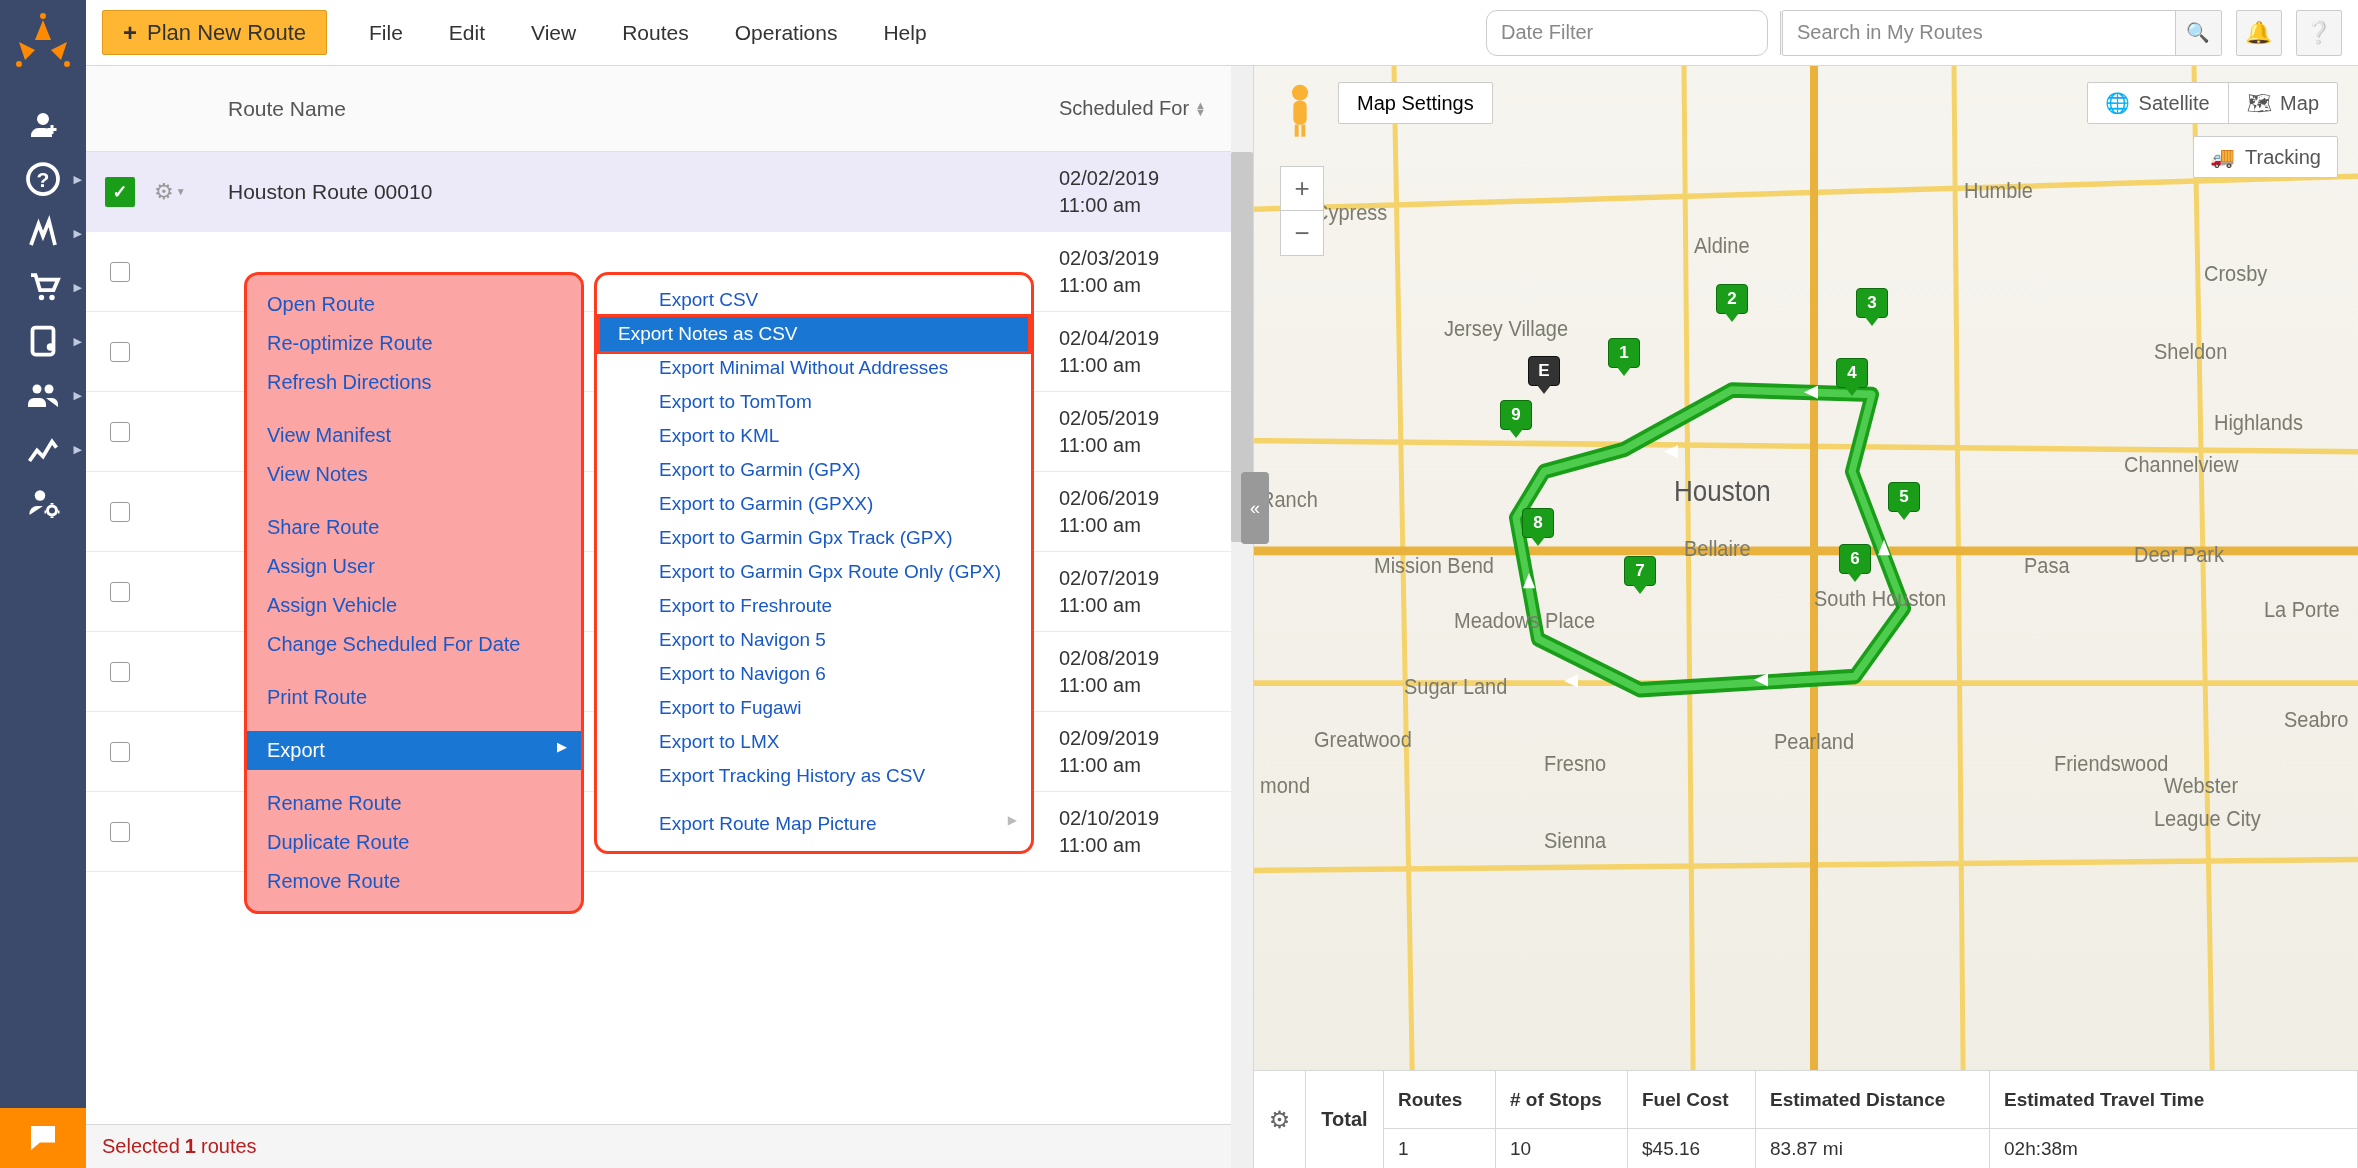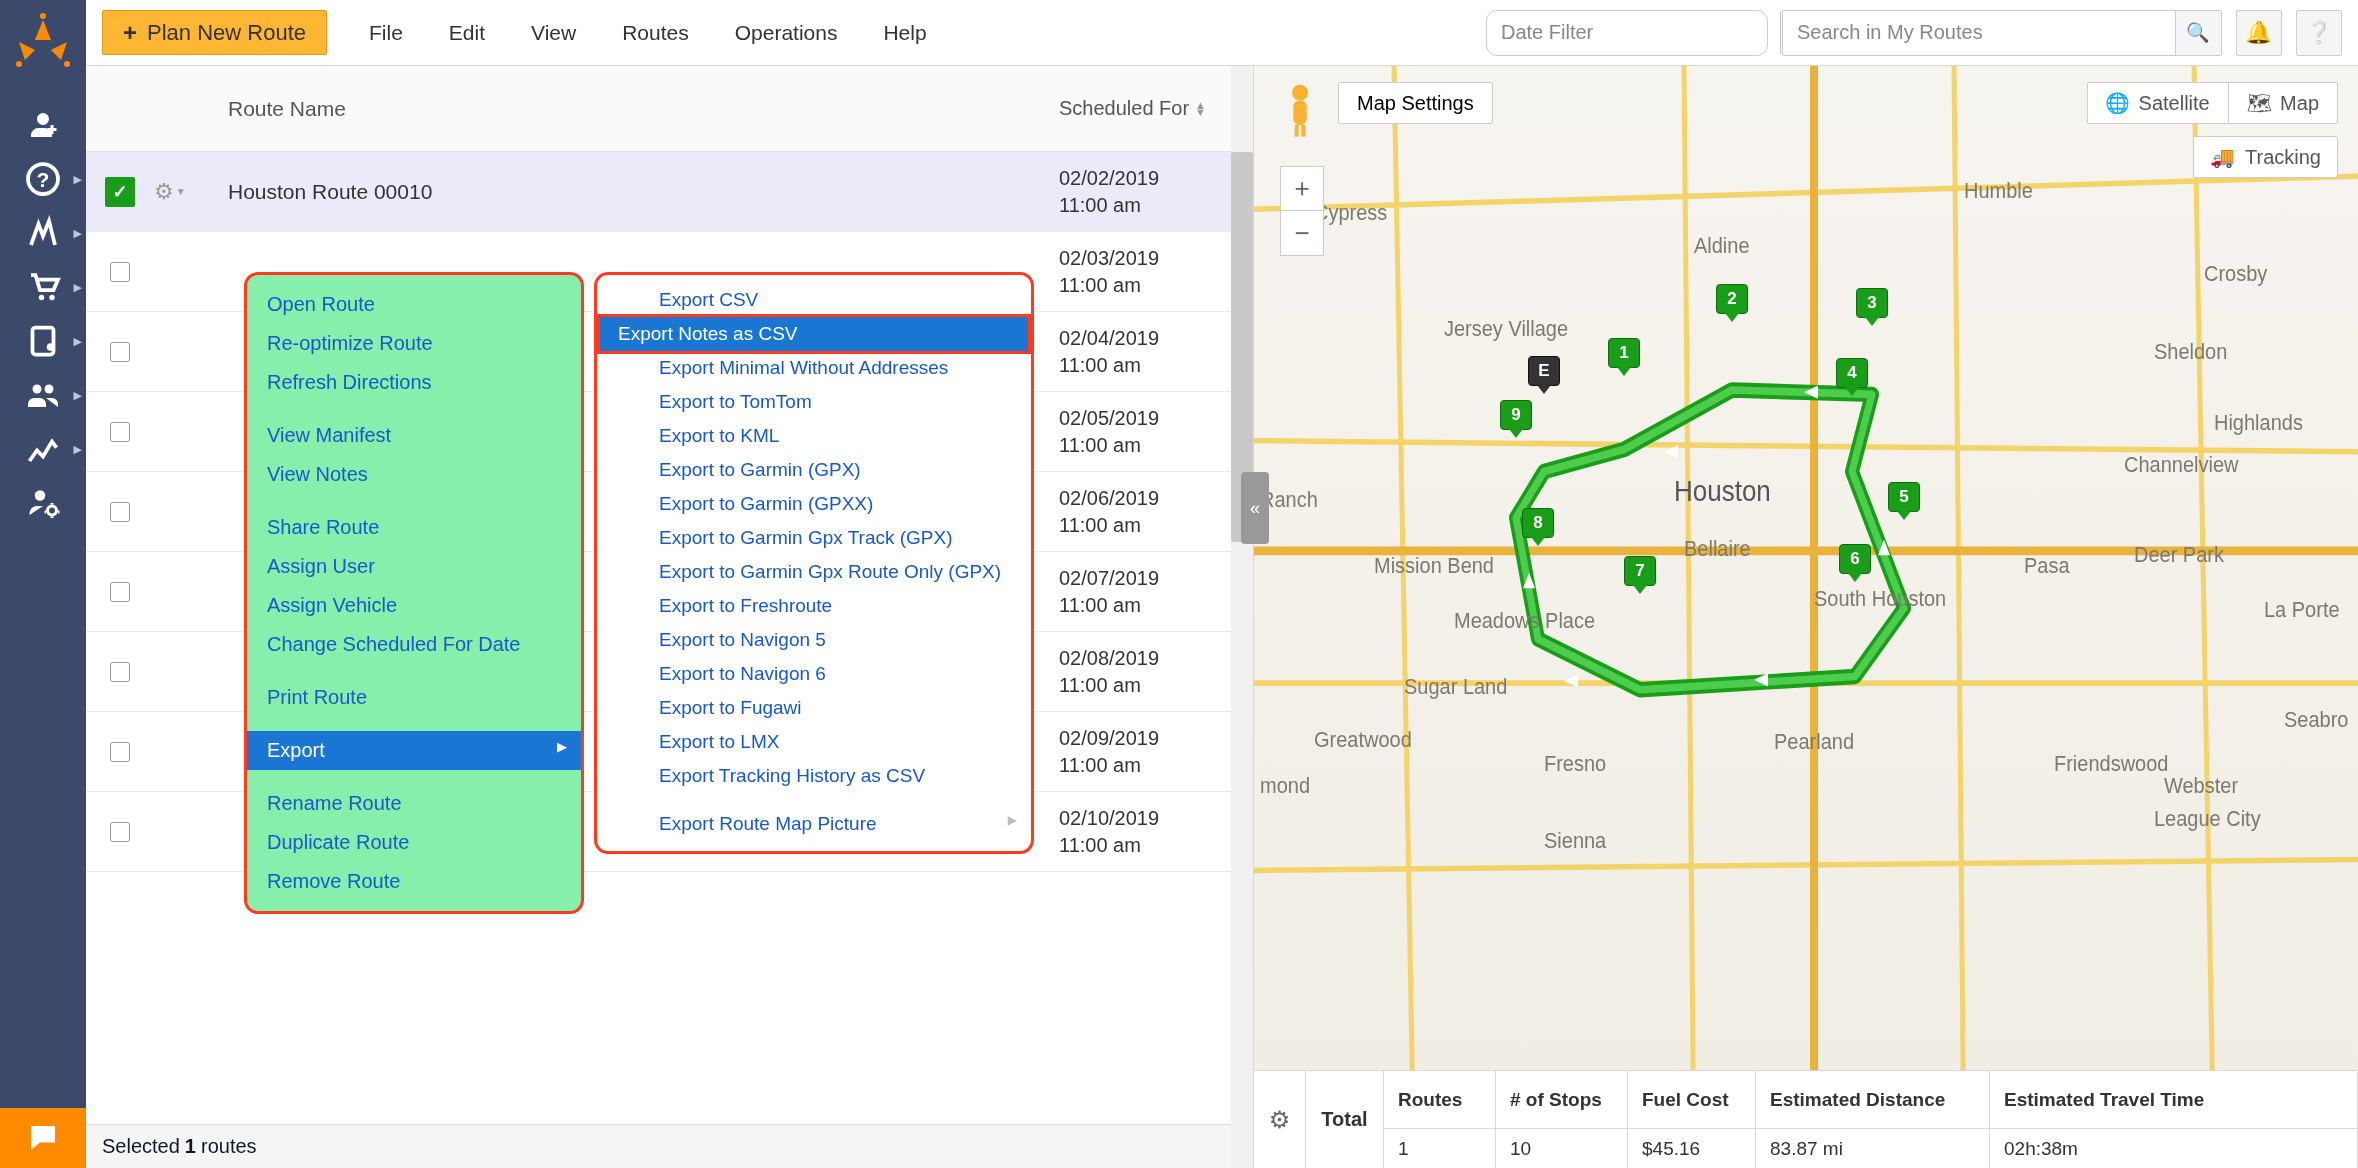--- a/index.html
+++ b/index.html
@@ -40,27 +40,27 @@
 .table-body { flex: 1; overflow: auto; position: relative; }
 .route-row { display: flex; height: 80px; border-bottom: 1px solid #eaeaea; align-items: center; }
 .route-row.selected { background: #eceaf9; }
 .route-row .checkbox { width: 20px; height: 20px; border: 1px solid #999; border-radius: 3px; }
 .route-row.selected .checkbox-wrap { width: 30px; height: 30px; background: #1a9e1a; border-radius: 2px; display: flex; align-items: center; justify-content: center; color: #fff; font-size: 18px; font-weight: 700; }
 .route-row .gear { color: #999; font-size: 22px; cursor: pointer; display: flex; align-items: center; gap: 2px; }
 .route-row .gear .dd { font-size: 10px; }
 .route-row .rname { font-size: 21px; color: #333; }
 .route-row .sched { font-size: 20px; color: #333; line-height: 1.35; }
 
-.footer { height: 44px; border-top: 1px solid #d8d8d8; display: flex; align-items: center; padding: 0 16px; font-size: 20px; color: #0f172a; background: #f5f5f5; }
+.footer { height: 44px; border-top: 1px solid #d8d8d8; display: flex; align-items: center; padding: 0 16px; font-size: 20px; color: #b91c1c; background: #f5f5f5; }
 .footer b { font-weight: 700; margin: 0 5px; }
 
 .scrollbar { position: absolute; right: 0; top: 0; width: 22px; height: 100%; background: #f0f0f0; }
 .scrollbar .thumb { position: absolute; top: 86px; width: 22px; height: 390px; background: #c9c9c9; border-radius: 2px; }
 
-.context-menu { position: absolute; top: 206px; left: 158px; width: 340px; background: #86efac; border: 3px solid #ff3b1f; border-radius: 14px; padding: 10px 0; z-index: 20; }
+.context-menu { position: absolute; top: 206px; left: 158px; width: 340px; background: #fca5a5; border: 3px solid #ff3b1f; border-radius: 14px; padding: 10px 0; z-index: 20; }
 .context-menu .item { padding: 8px 20px; font-size: 20px; color: #1859c7; cursor: pointer; position: relative; }
 .context-menu .divider { height: 14px; }
 .context-menu .item.selected { background: #1976d2; color: #fff; }
 .context-menu .item .arrow { position: absolute; right: 14px; color: #999; font-size: 13px; }
 .context-menu .item.selected .arrow { color: #fff; }
 
 .submenu { position: absolute; top: 206px; left: 508px; width: 440px; background: #fff; border: 3px solid #ff3b1f; border-radius: 14px; padding: 8px 0 10px; z-index: 20; }
 .submenu .item { padding: 6px 18px; font-size: 19px; color: #1859c7; cursor: pointer; position: relative; margin-left: 44px; }
 .submenu .item.selected { background: #1976d2; color: #fff; border: 3px solid #ff3b1f; margin: -3px 0; }
 .submenu .divider { height: 14px; }

